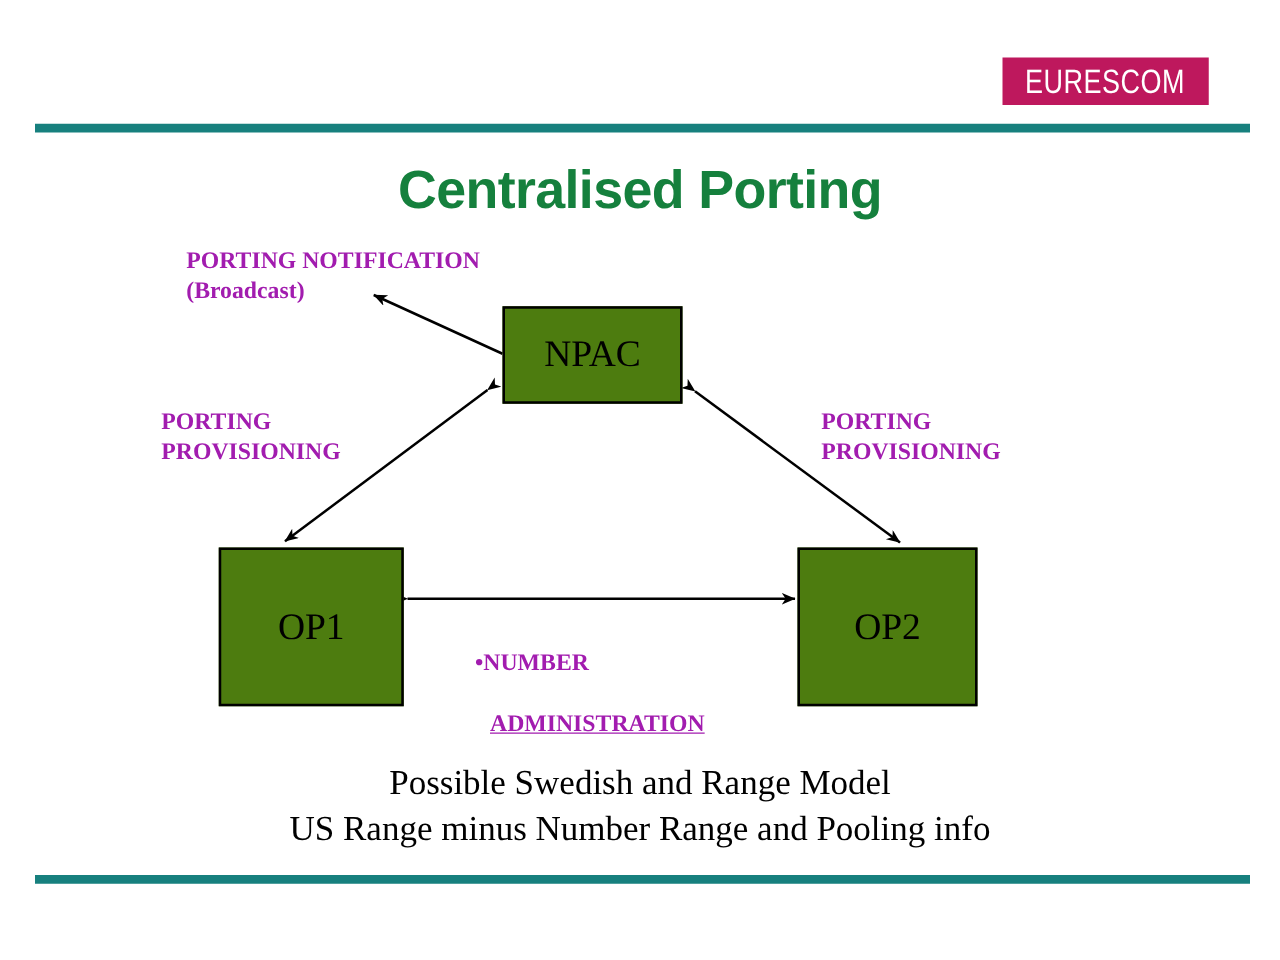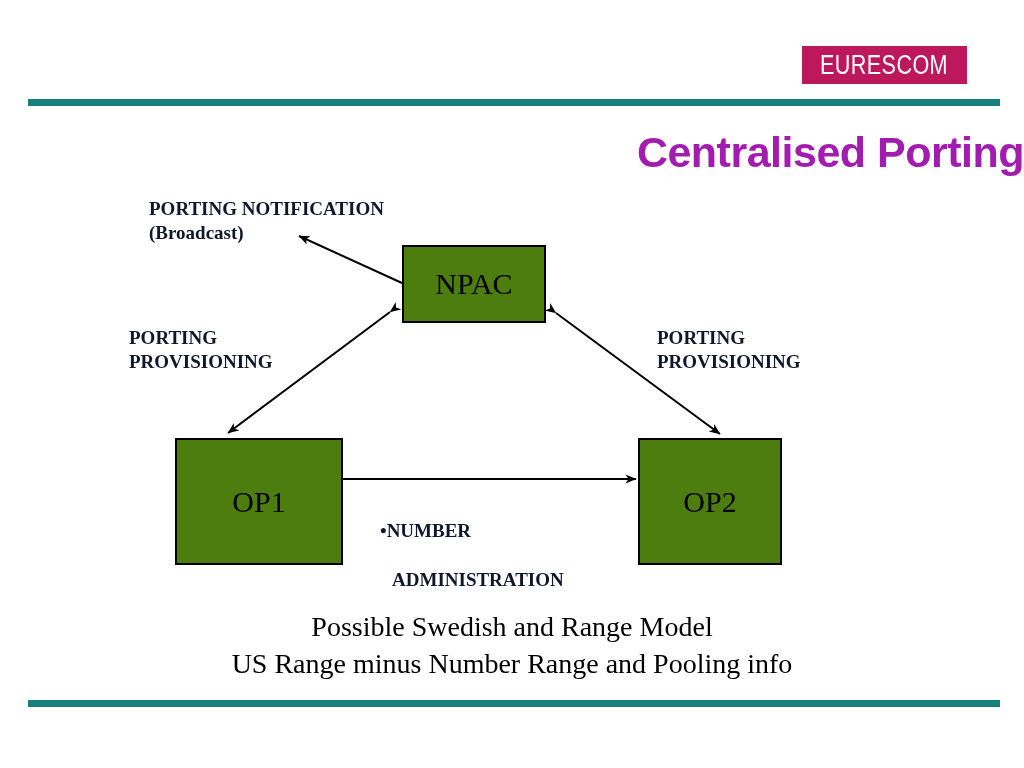--- a/index.html
+++ b/index.html
@@ -50,22 +50,22 @@
   }
   #rule-top { top: 99px; }
   #rule-bottom { top: 700px; }
 
   
   #title {
     position: absolute;
     left: 0;
     top: 128px;
     width: 1024px;
-    text-align: right;
-    color: #a21caf;
+    text-align: center;
+    color: #15803d;
     font-family: "Liberation Sans", "DejaVu Sans", sans-serif;
     font-weight: bold;
     font-size: 43px;
     letter-spacing: -0.5px;
   }
 
   
   #diagram {
     position: absolute;
     left: 0;
@@ -85,44 +85,44 @@
     align-items: center;
     justify-content: center;
   }
   .node-label {
     font-family: "Liberation Serif", "DejaVu Serif", serif;
     font-size: 30px;
     color: #000000;
     line-height: 1;
   }
   #box-npac { left: 402px; top: 245px; width: 144px; height: 78px; }
-  #box-op1  { left: 175px; top: 438px; width: 168px; height: 127px; }
+  #box-op1  { left: 175px; top: 438px; width: 148px; height: 127px; }
   #box-op2  { left: 638px; top: 438px; width: 144px; height: 127px; }
 
   
   .annot {
     position: absolute;
     font-family: "Liberation Serif", "DejaVu Serif", serif;
     font-weight: bold;
     font-size: 19px;
-    color: #0f172a;
+    color: #a21caf;
     line-height: 1.28;
     white-space: pre-line;
   }
   #annot-notification { left: 149px; top: 197px; }
   #annot-prov-left    { left: 129px; top: 326px; }
   #annot-prov-right   { left: 657px; top: 326px; }
   #annot-center {
     left: 380px;
     top: 494px;
     font-size: 19px;
     line-height: 1.30;
   }
   #annot-center .bullet-line { white-space: nowrap; }
-  #annot-center .indent { padding-left: 12px; }
+  #annot-center .indent { padding-left: 12px; text-decoration: underline; }
 
   
   #caption {
     position: absolute;
     left: 0;
     top: 608px;
     width: 1024px;
     text-align: center;
     font-family: "Liberation Serif", "DejaVu Serif", serif;
     font-size: 28px;

